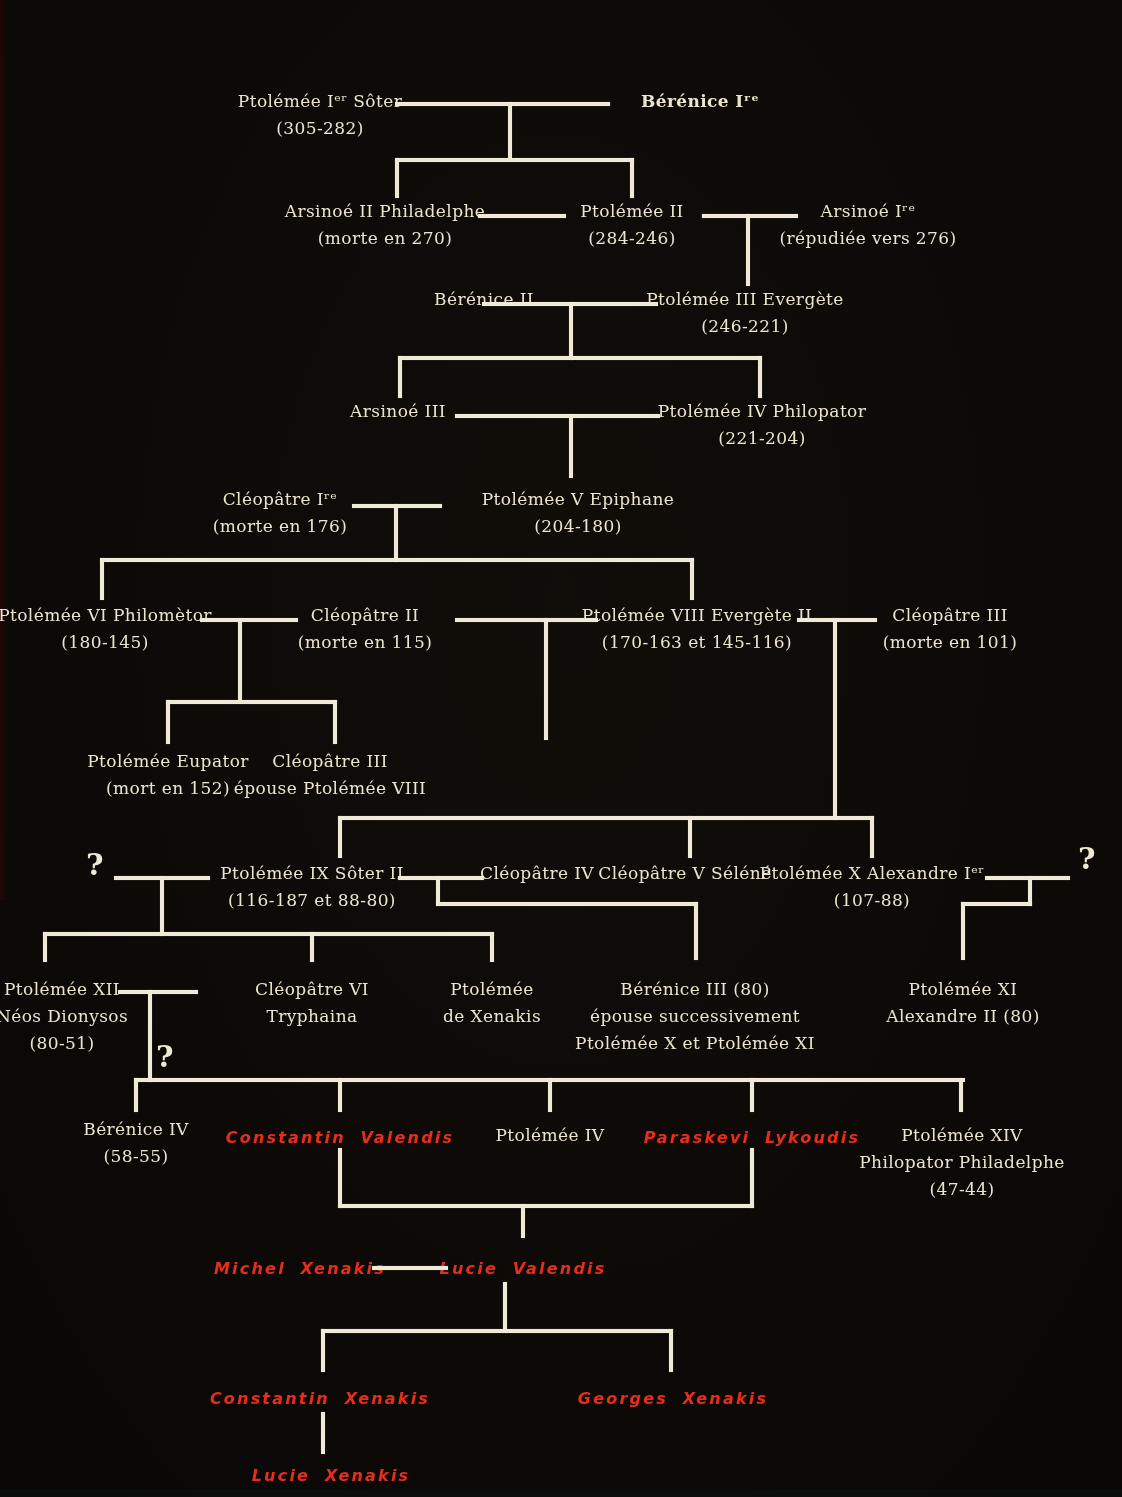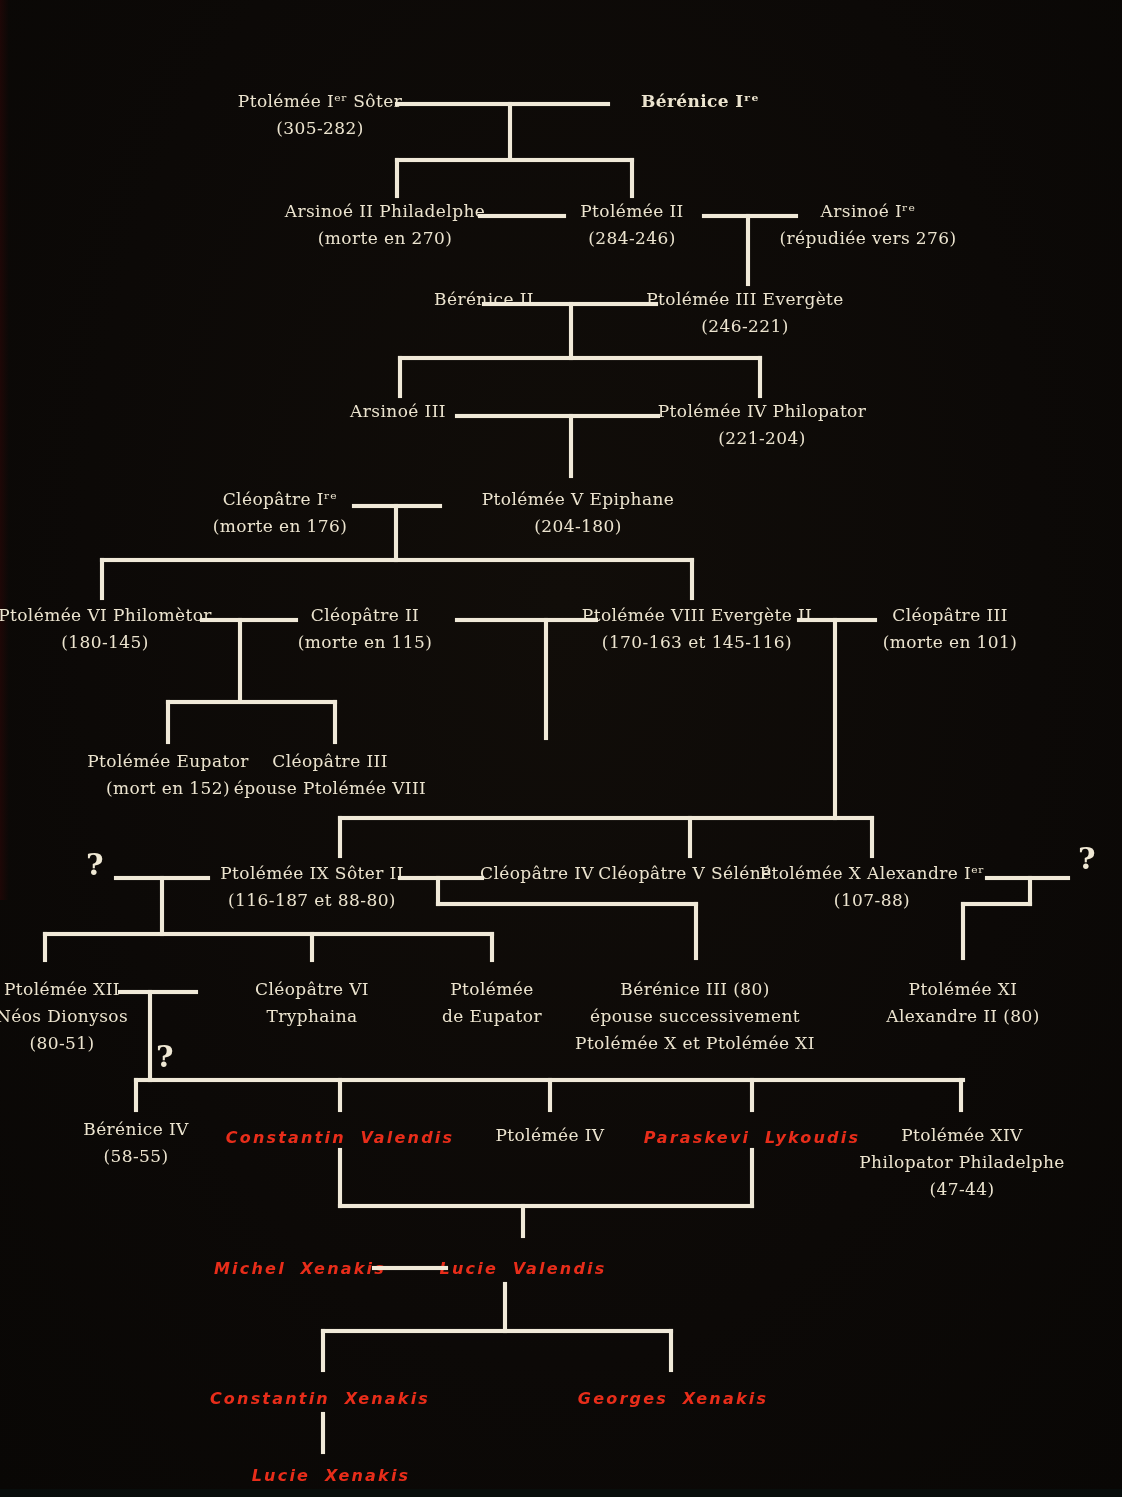--- a/index.html
+++ b/index.html
@@ -135,21 +135,21 @@
       </div>
       <div class="person white qmark" style="left: 165px; top: 1040px;">
         <div class="pline">?</div>
       </div>
       <div class="person white" style="left: 312px; top: 976px;">
         <div class="pline">Cléopâtre VI</div>
         <div class="pline">Tryphaina</div>
       </div>
       <div class="person white" style="left: 492px; top: 976px;">
         <div class="pline">Ptolémée</div>
-        <div class="pline">de Eupator</div>
+        <div class="pline">de Xenakis</div>
       </div>
       <div class="person white" style="left: 695px; top: 976px;">
         <div class="pline">Bérénice III (80)</div>
         <div class="pline">épouse successivement</div>
         <div class="pline">Ptolémée X et Ptolémée XI</div>
       </div>
       <div class="person white" style="left: 963px; top: 976px;">
         <div class="pline">Ptolémée XI</div>
         <div class="pline">Alexandre II (80)</div>
       </div>

